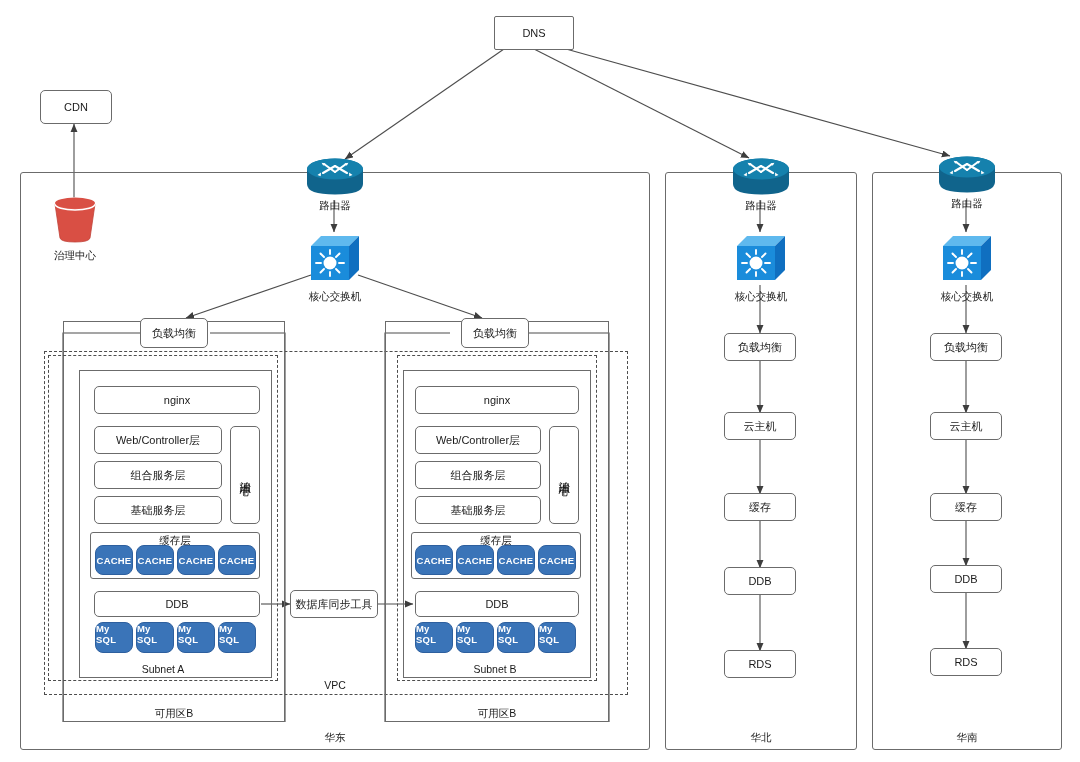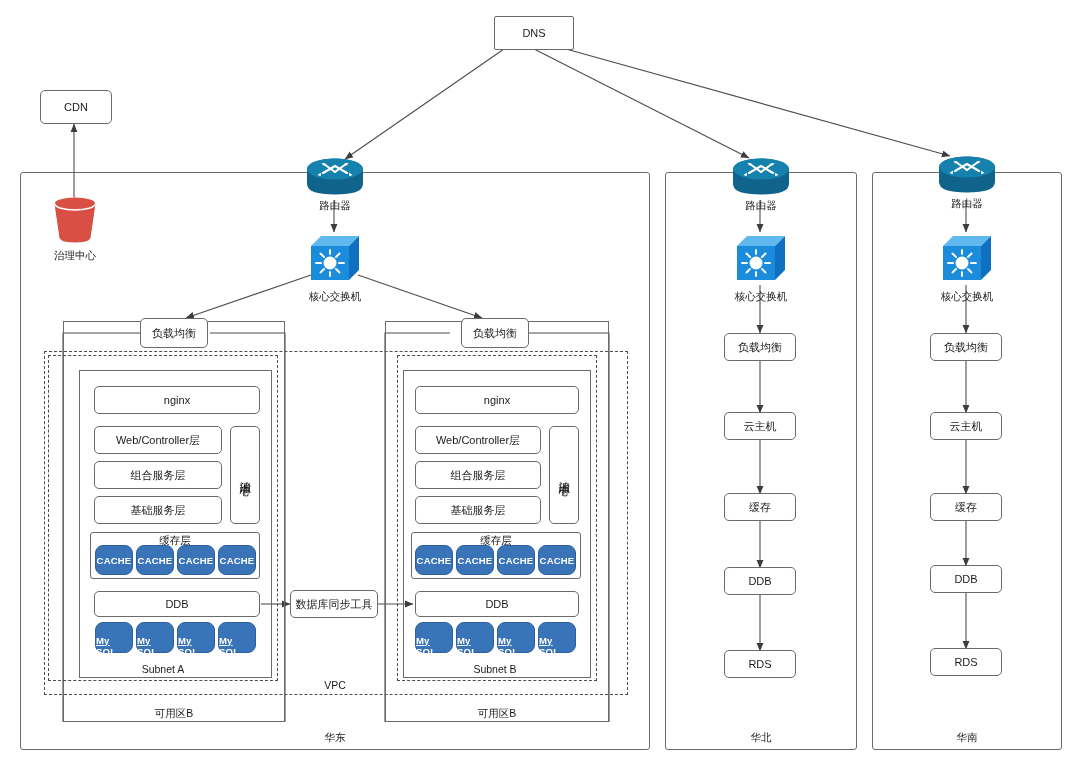--- a/index.html
+++ b/index.html
@@ -73,21 +73,21 @@
     border: 1px solid #2d5f9e;
     border-radius: 8px;
     color: #ffffff;
     font-size: 9.5px;
     font-weight: bold;
     display: flex;
     justify-content: center;
     letter-spacing: 0.2px;
   }
   .blue-chip.cache { align-items: center; }
-  .blue-chip.mysql { align-items: flex-start; padding-top: 12px; text-decoration: underline; }
+  .blue-chip.mysql { align-items: flex-start; padding-top: 0; }
   .vtext {
     writing-mode: vertical-rl;
     text-orientation: upright;
     letter-spacing: 1px;
     font-size: 11px;
   }
   .icon-wrap {
     position: absolute;
   }
 </style>

